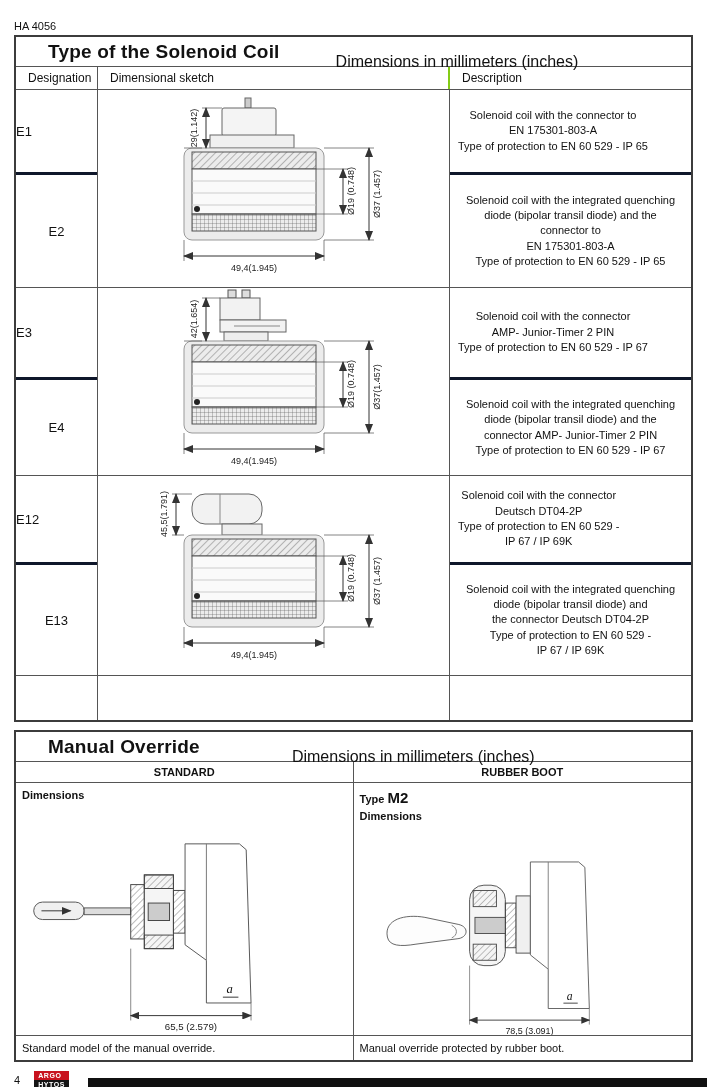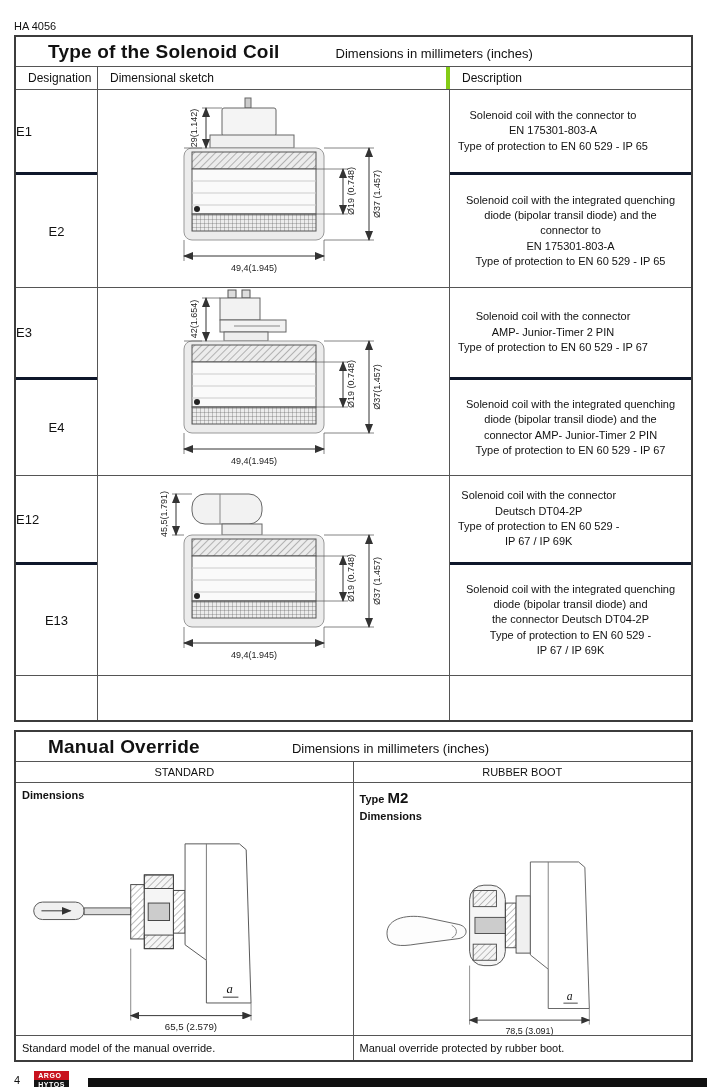--- a/index.html
+++ b/index.html
@@ -5,42 +5,42 @@
   *{margin:0;padding:0;box-sizing:border-box}
   html,body{background:#fff}
   body{width:707px;height:1087px;position:relative;overflow:hidden;
        font-family:"Liberation Sans",sans-serif;color:#111}
   .doc-code{font-size:11px;padding:20px 0 3px 14px}
 
   
   .stable{margin:0 14px;border:2px solid #3c3c3c;background:#fff}
   .title-row{display:flex;align-items:center;height:30px;border-bottom:1px solid #555;padding-left:32px}
   .big-title{font-size:19px;font-weight:bold;letter-spacing:.2px}
-  .subtitle{font-size:13px;margin-left:56px;position:relative;top:2px}
+  .subtitle{font-size:16px;margin-left:56px;position:relative;top:10px}
   .thead{display:grid;grid-template-columns:82px 352px 1fr;border-bottom:1px solid #555}
   .th{font-size:12px;padding:4px 12px}
   .th.c1{text-align:center;border-right:1px solid #555}
-  .th.c2{border-right:4px solid #84cc16}
+  .th.c2{border-right:2px solid #84cc16}
   .tgroup{display:grid;grid-template-columns:82px 352px 1fr;border-bottom:1px solid #555}
   .tgroup.g1{height:198px;--h1:85px}
   .tgroup.g2{height:188px;--h1:92px}
   .tgroup.g3{height:200px;--h1:89px}
   .tgroup.filler{height:44px;border-bottom:none}
   .gdes{border-right:1px solid #555;display:flex;flex-direction:column}
   .gsketch{border-right:1px solid #555;display:flex;align-items:center;justify-content:center;overflow:hidden}
   .gdesc{display:flex;flex-direction:column}
   .cell-top{height:var(--h1);border-bottom:3px solid #0f172a;display:flex;align-items:center;justify-content:flex-start}
   .cell-bot{flex:1;display:flex;align-items:center;justify-content:center}
   .des-label{font-weight:normal;font-size:13px}
   .desc-text{font-size:11px;line-height:1.4;text-align:center;white-space:pre-line;padding:4px 8px}
 
   
   .mo{margin:8px 14px 4px;border:2px solid #3c3c3c;background:#fff}
   .mo-head{display:grid;grid-template-columns:1fr 1fr;border-bottom:1px solid #555}
-  .mo-th{font-size:11px;font-weight:normal;text-align:center;padding:4px 0}
+  .mo-th{font-size:11px;font-weight:bold;text-align:center;padding:4px 0}
   .mo-th.left{border-right:1px solid #555}
   .mo-content{display:grid;grid-template-columns:1fr 1fr;height:252px}
   .mo-cell{position:relative;padding:6px;overflow:hidden}
   .mo-cell.left{border-right:1px solid #555}
   .mo-dims-label{font-size:11px;font-weight:bold}
   .mo-type{font-size:11px;font-weight:bold;margin-bottom:4px}
   .mo-type b{font-size:15px}
   .mo-svg{display:block;margin:6px auto 0}
   .mo-captions{display:grid;grid-template-columns:1fr 1fr;border-top:1px solid #555}
   .mo-caption{font-size:11px;padding:6px 6px}

